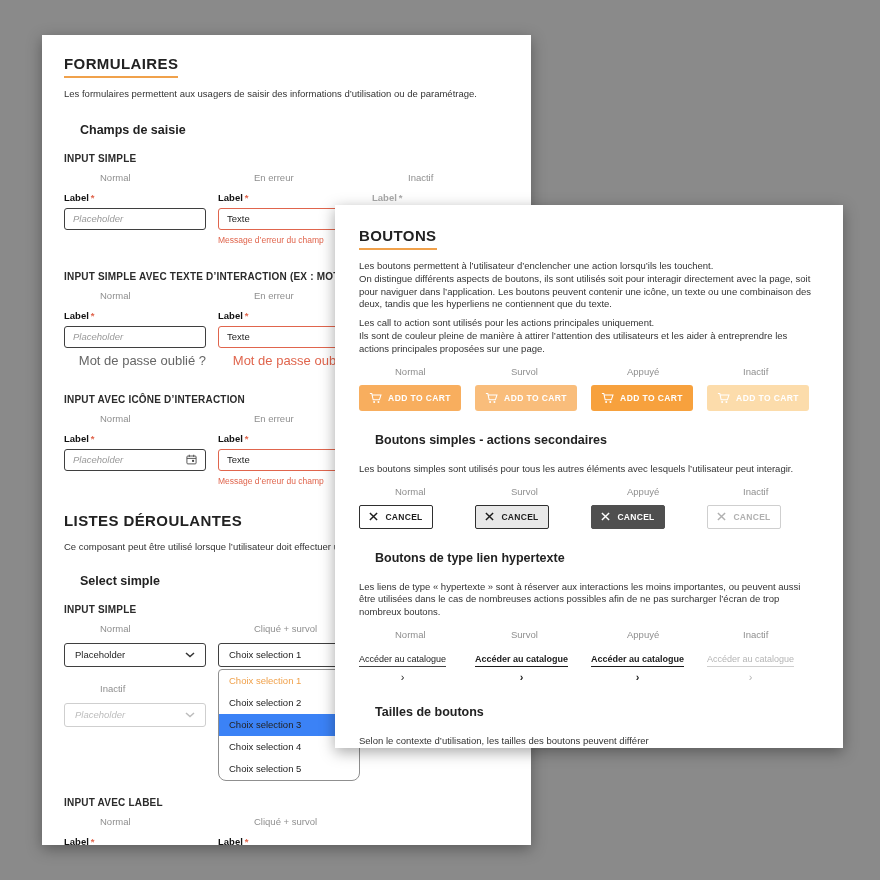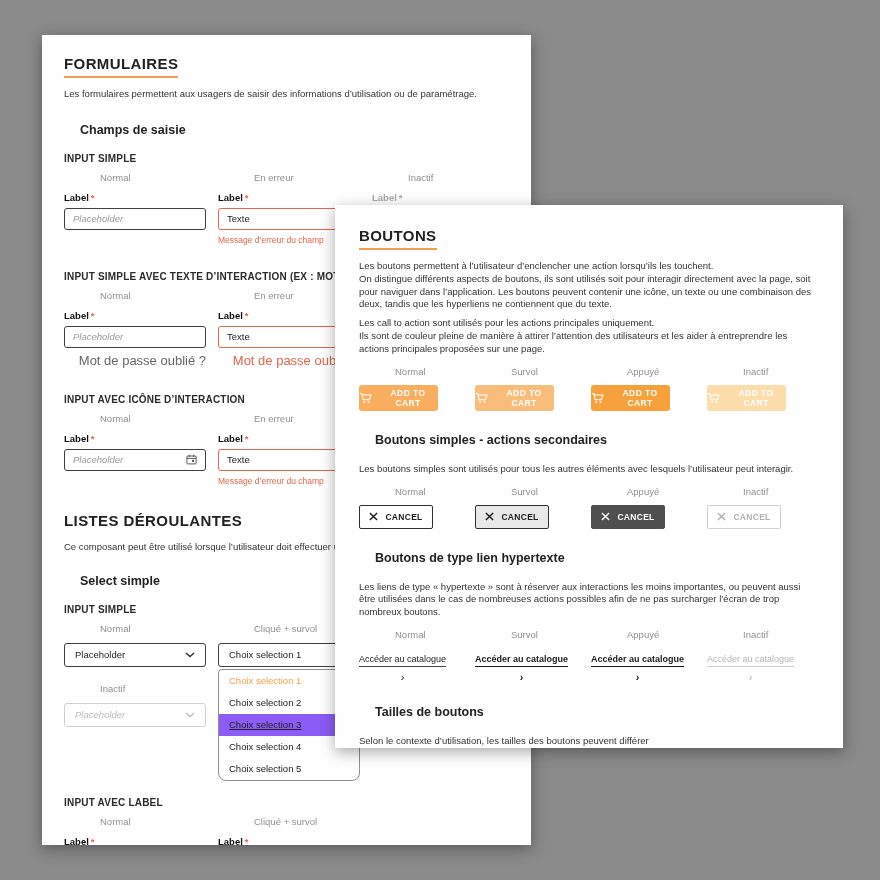--- a/index.html
+++ b/index.html
@@ -55,29 +55,29 @@
   }
   .select.dis{border-color:#cfcfcf;color:#bdbdbd;}
   .select .selval{color:#222;}
   .select.dis .selval{color:#bdbdbd;font-style:italic;}
   .ddlist{
     margin-top:2px;border:1px solid #8f8f8f;border-radius:4px 4px 8px 8px;
     background:#fff;overflow:hidden;
   }
   .dditem{height:22px;display:flex;align-items:center;padding:0 10px;font-size:9.5px;color:#222;}
   .dditem.org{color:#f0a14b;}
-  .dditem.hl{background:#8b5cf6;text-decoration:underline;}
+  .dditem.hl{background:#3b82f6;}
 
   
   .bcols{display:flex;}
   .bcol{width:116px;flex:0 0 auto;}
   .bcol .state{margin-bottom:8px;}
   .btn-cta{
     border:none;display:flex;align-items:center;justify-content:center;gap:6px;
-    width:79px;height:26px;border-radius:3px;color:#fff;font-size:8.5px;font-weight:bold;
+    width:102px;height:26px;border-radius:3px;color:#fff;font-size:8.5px;font-weight:bold;
     letter-spacing:.4px;font-family:"Liberation Sans",sans-serif;cursor:pointer;padding:0;
   }
   .cta-normal{background:#f8ae5e;}
   .cta-hover{background:#f9bd7b;}
   .cta-pressed{background:#f7a13d;}
   .cta-inactive{background:#fcdcab;}
   .btn-cancel{
     box-sizing:border-box;display:flex;align-items:center;justify-content:center;gap:7px;
     width:74px;height:24px;border-radius:2px;background:#fff;border:1px solid #2f2f2f;
     font-size:8.5px;font-weight:bold;color:#1c1c1c;letter-spacing:.3px;

